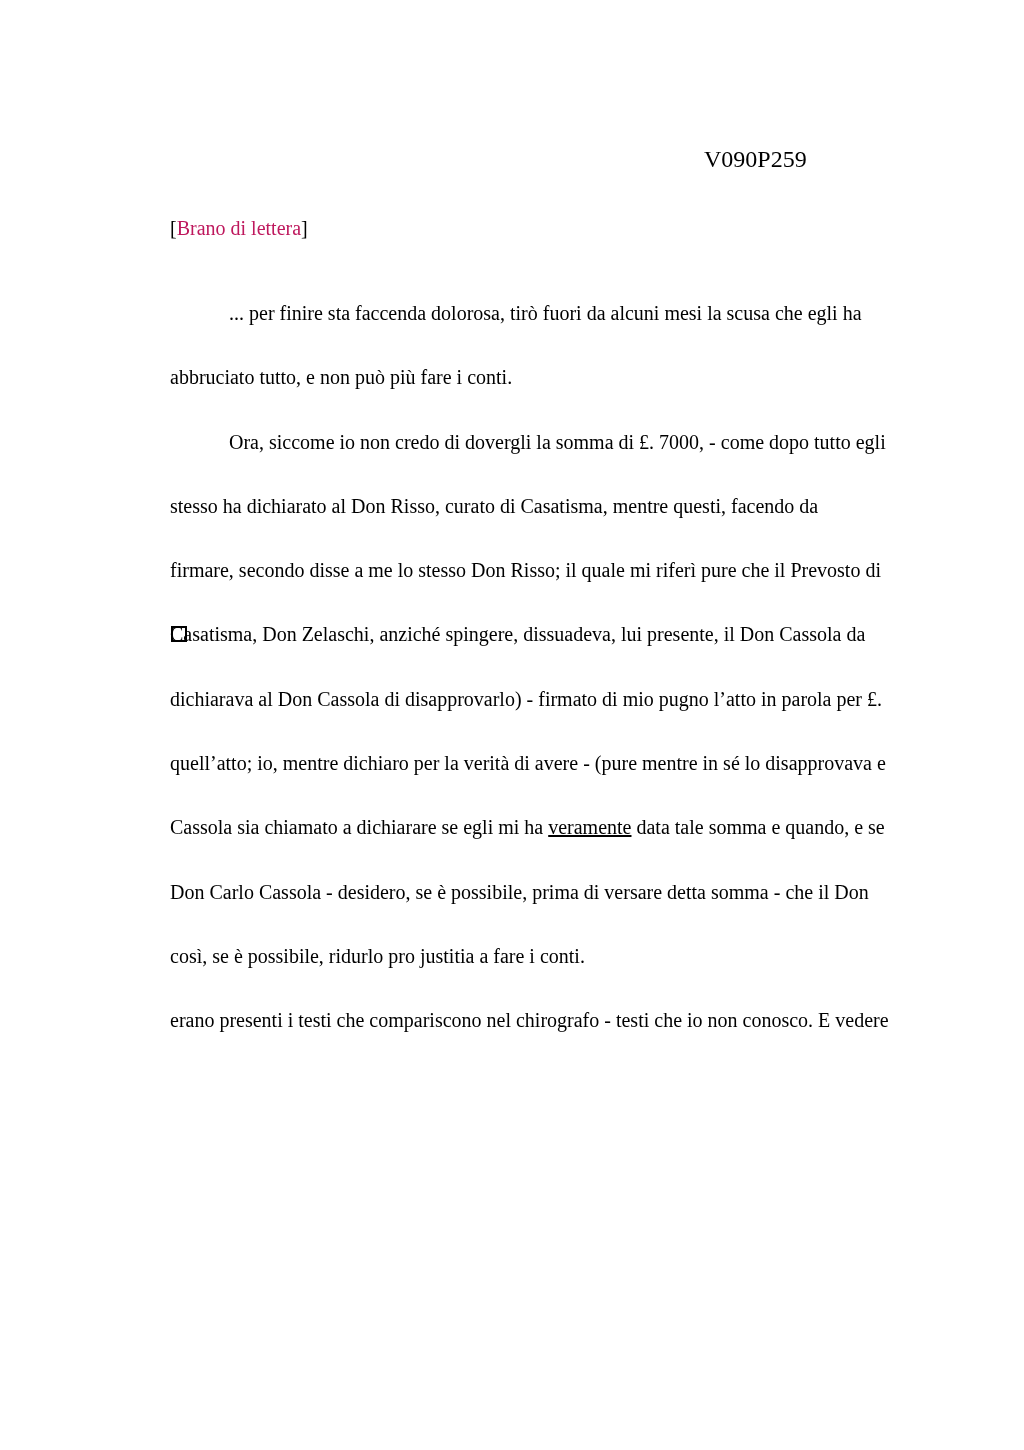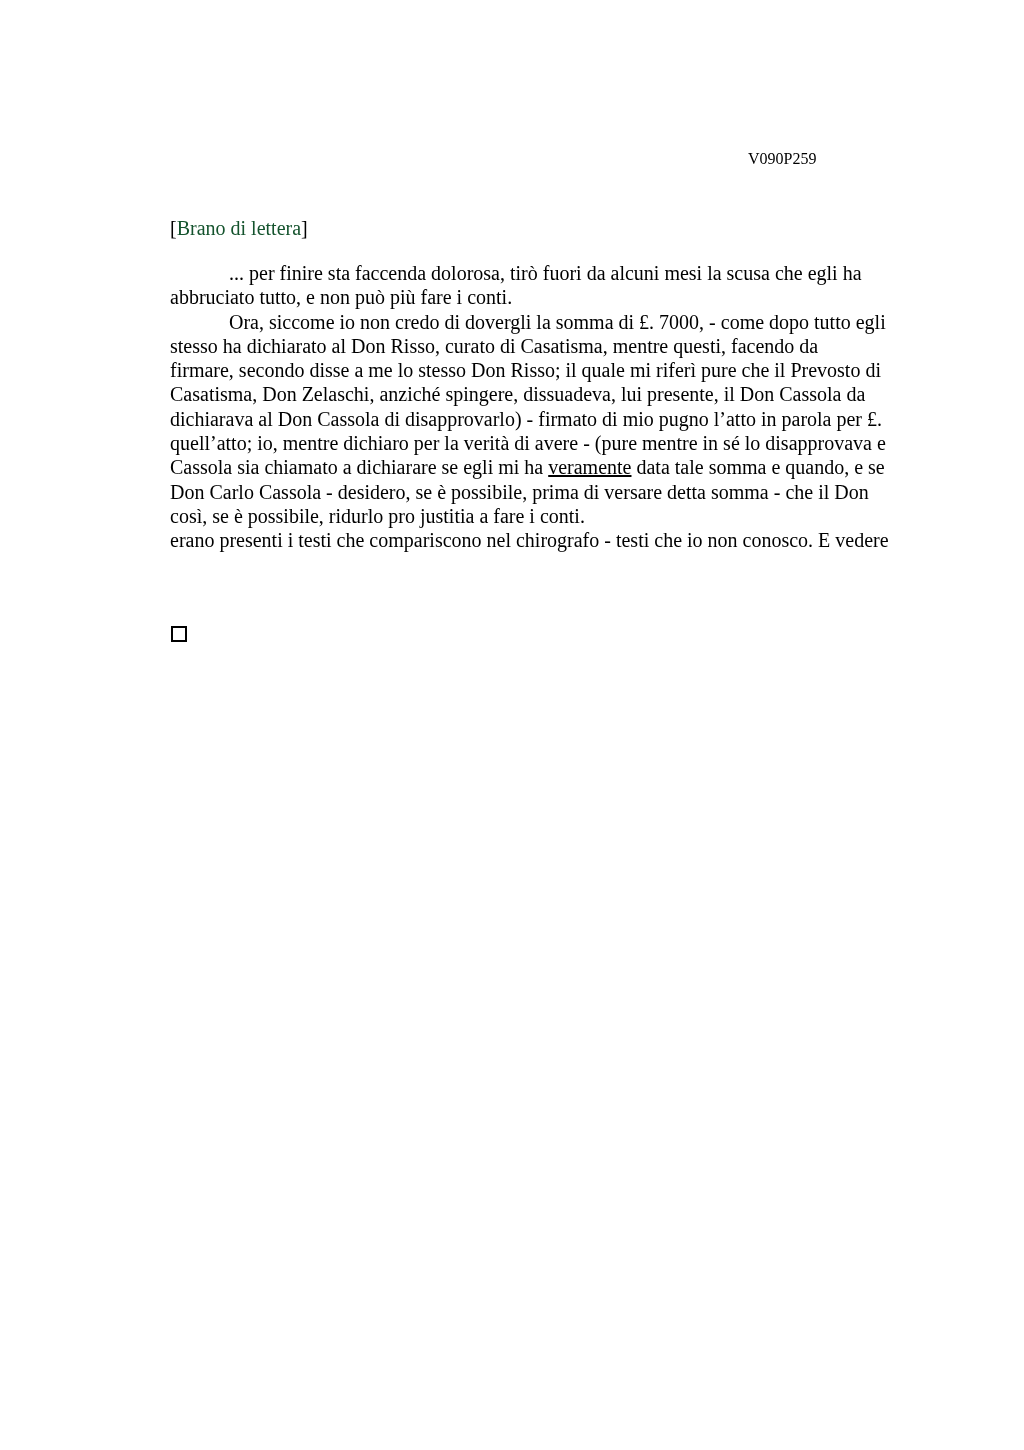--- a/index.html
+++ b/index.html
@@ -15,22 +15,22 @@
     color: #000000;
     overflow: hidden;
   }
   .page {
     position: absolute;
     inset: 0;
   }
   .header-code {
     position: absolute;
     top: 147px;
-    left: 748px;
-    font-size: 16px;
+    left: 704px;
+    font-size: 24px;
     line-height: 24px;
     white-space: nowrap;
   }
   .title-line {
     position: absolute;
     top: 216px;
     left: 170px;
     font-size: 20px;
     line-height: 24px;
     white-space: nowrap;
@@ -41,20 +41,21 @@
   .letter-body {
     position: absolute;
     top: 261px;
     left: 170px;
     width: 800px;
     font-size: 20px;
     line-height: 24.3px;
   }
   .text-line {
     white-space: nowrap;
+    margin-top: 40px;
   }
   .text-line.indent {
     padding-left: 59px;
   }
   .underline {
     text-decoration: underline;
   }
   .empty-square {
     position: absolute;
     top: 626px;
@@ -64,21 +65,21 @@
     border: 2px solid #000000;
     display: block;
   }
 </style>
 </head>
 <body>
 
 <div class="page">
   <div class="header-code">V090P259</div>
 
-  <div class="title-line"><span>[</span><span class="title-text" style="color: #14532d;">Brano di lettera</span><span>]</span></div>
+  <div class="title-line"><span>[</span><span class="title-text" style="color: #be185d;">Brano di lettera</span><span>]</span></div>
 
   <div class="letter-body">
       <div class="text-line indent"><span>... per finire sta faccenda dolorosa, tirò fuori da alcuni mesi la scusa che egli ha</span></div>
       <div class="text-line"><span>abbruciato tutto, e non può più fare i conti.</span></div>
       <div class="text-line indent"><span>Ora, siccome io non credo di dovergli la somma di £. 7000, - come dopo tutto egli</span></div>
       <div class="text-line"><span>stesso ha dichiarato al Don Risso, curato di Casatisma, mentre questi, facendo da</span></div>
       <div class="text-line"><span>firmare, secondo disse a me lo stesso Don Risso; il quale mi riferì pure che il Prevosto di</span></div>
       <div class="text-line"><span>Casatisma, Don Zelaschi, anziché spingere, dissuadeva, lui presente, il Don Cassola da</span></div>
       <div class="text-line"><span>dichiarava al Don Cassola di disapprovarlo) - firmato di mio pugno l’atto in parola per £.</span></div>
       <div class="text-line"><span>quell’atto; io, mentre dichiaro per la verità di avere - (pure mentre in sé lo disapprovava e</span></div>

